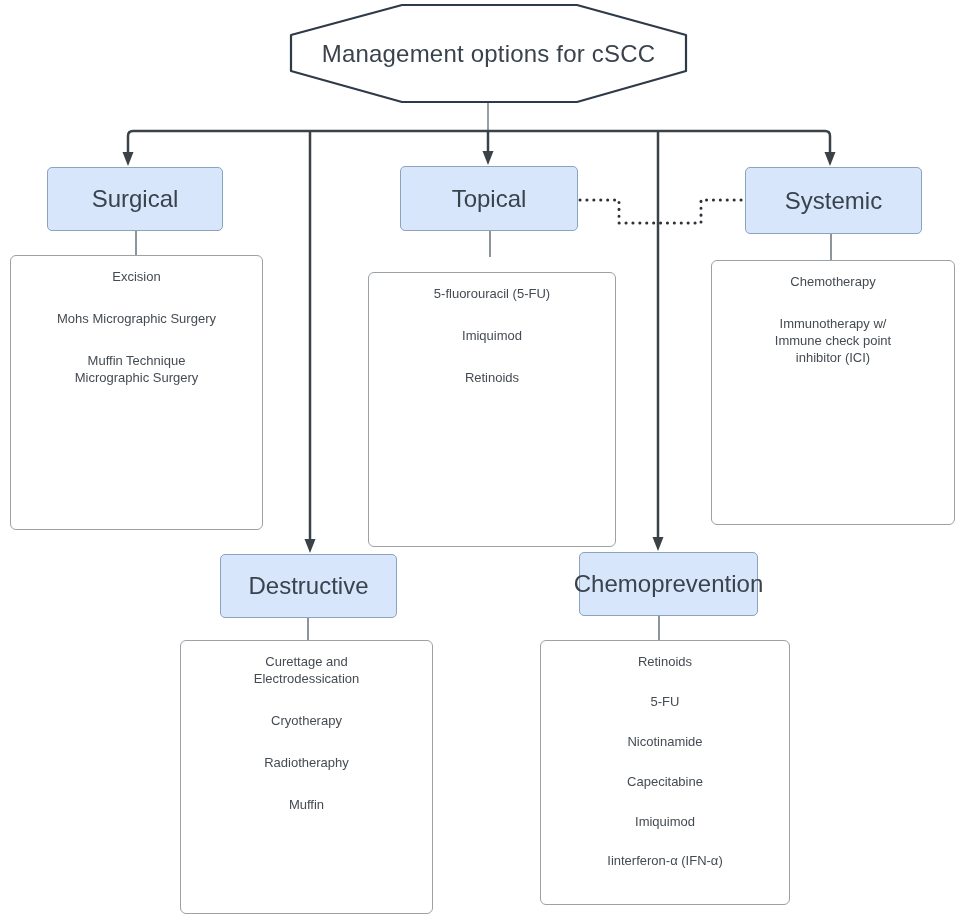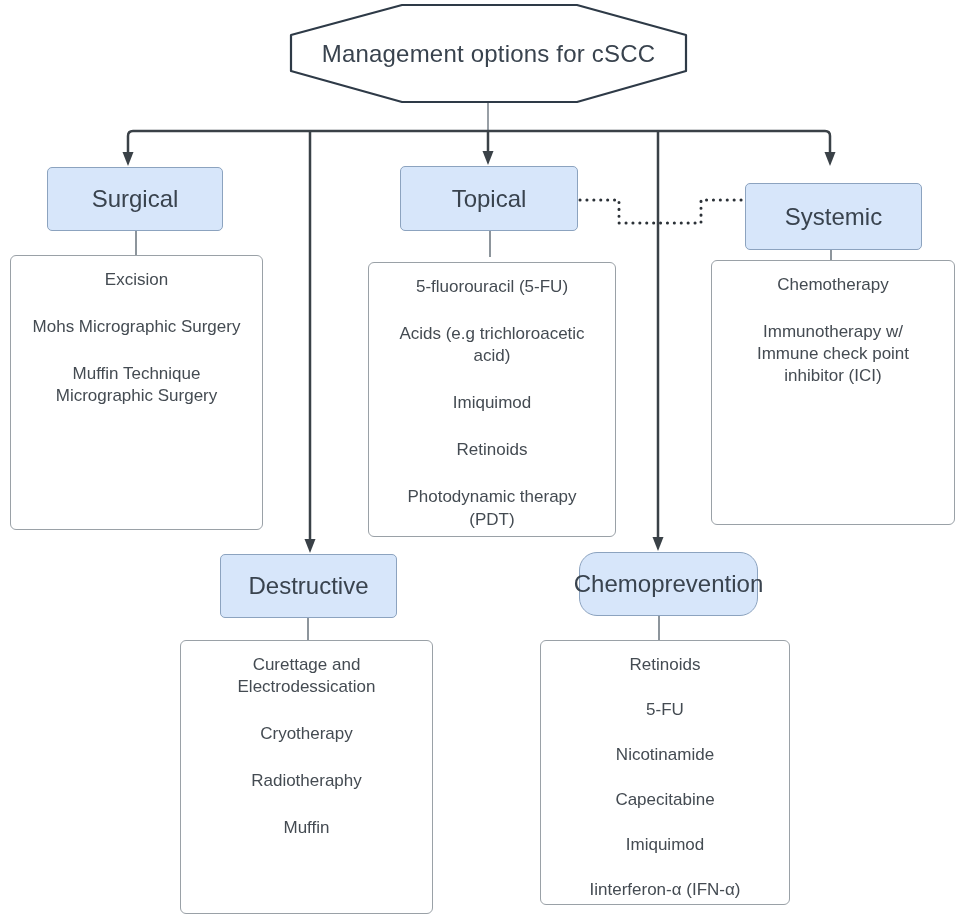--- a/index.html
+++ b/index.html
@@ -17,36 +17,36 @@
     position:absolute;
     background:var(--cat-fill,#d7e6fa);
     border:1.5px solid var(--cat-border,#8ca3bf);
     border-radius:5px;
     display:flex;align-items:center;justify-content:center;
     font-size:24px;color:var(--text,#2f3a47);
     box-sizing:border-box;
   }
   .cat-surgical{left:47px;top:167px;width:176px;height:64px;}
   .cat-topical{left:400px;top:166px;width:178px;height:65px;}
-  .cat-systemic{left:745px;top:183px;width:177px;height:67px;align-items:center;}
+  .cat-systemic{left:745px;top:167px;width:177px;height:67px;align-items:center;}
   .cat-destructive{left:220px;top:554px;width:177px;height:64px;}
-  .cat-chemoprevention{left:579px;top:552px;width:179px;height:64px;border-radius:18px;}
+  .cat-chemoprevention{left:579px;top:552px;width:179px;height:64px;}
   .list{
     position:absolute;
     background:#ffffff;
     border:1.5px solid var(--list-border,#9aa1a7);
     border-radius:6px;
     box-sizing:border-box;
     display:flex;flex-direction:column;align-items:center;
     padding:13px 6px 6px 6px;gap:25px;
-    font-size:17px;line-height:1.3;color:#444b52;text-align:center;
+    font-size:13px;line-height:1.3;color:#444b52;text-align:center;
   }
   .list .item{white-space:pre-line;}
   .list-surgical{left:10px;top:255px;width:253px;height:275px;}
-  .list-topical{left:368px;top:262px;width:248px;height:275px;}
+  .list-topical{left:368px;top:272px;width:248px;height:275px;}
   .list-systemic{left:711px;top:260px;width:244px;height:265px;}
   .list-destructive{left:180px;top:640px;width:253px;height:274px;}
   .list-chemoprevention{left:540px;top:640px;width:250px;height:265px;gap:23px;}
 </style>
 </head>
 <body>
 
 <div class="canvas">
 
   <svg class="connector-layer" width="967" height="922" viewBox="0 0 967 922" xmlns="http://www.w3.org/2000/svg">
@@ -97,26 +97,22 @@
 
   <div class="list list-surgical">
     <div class="item">Excision</div>
     <div class="item">Mohs Micrographic Surgery</div>
     <div class="item">Muffin  Technique
 Micrographic Surgery</div>
   </div>
 
   <div class="list list-topical">
     <div class="item">5-fluorouracil (5-FU)</div>
-    <div class="item">Acids (e.g trichloroacetic
-acid)</div>
     <div class="item">Imiquimod</div>
     <div class="item">Retinoids</div>
-    <div class="item">Photodynamic therapy
-(PDT)</div>
   </div>
 
   <div class="list list-systemic">
     <div class="item">Chemotherapy</div>
     <div class="item">Immunotherapy w/
 Immune check point
 inhibitor (ICI)</div>
   </div>
 
   <div class="list list-destructive">

